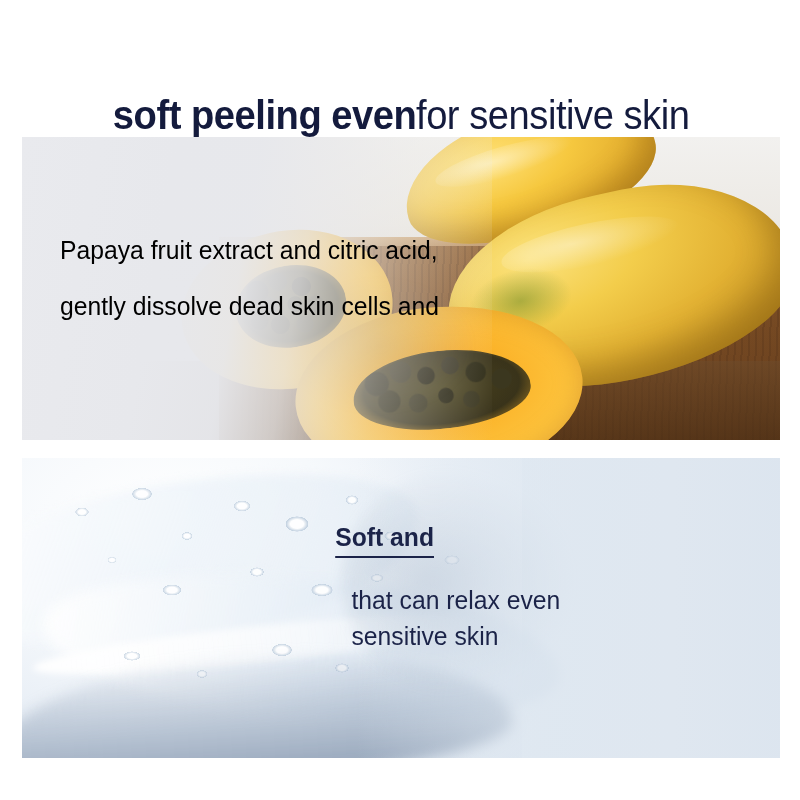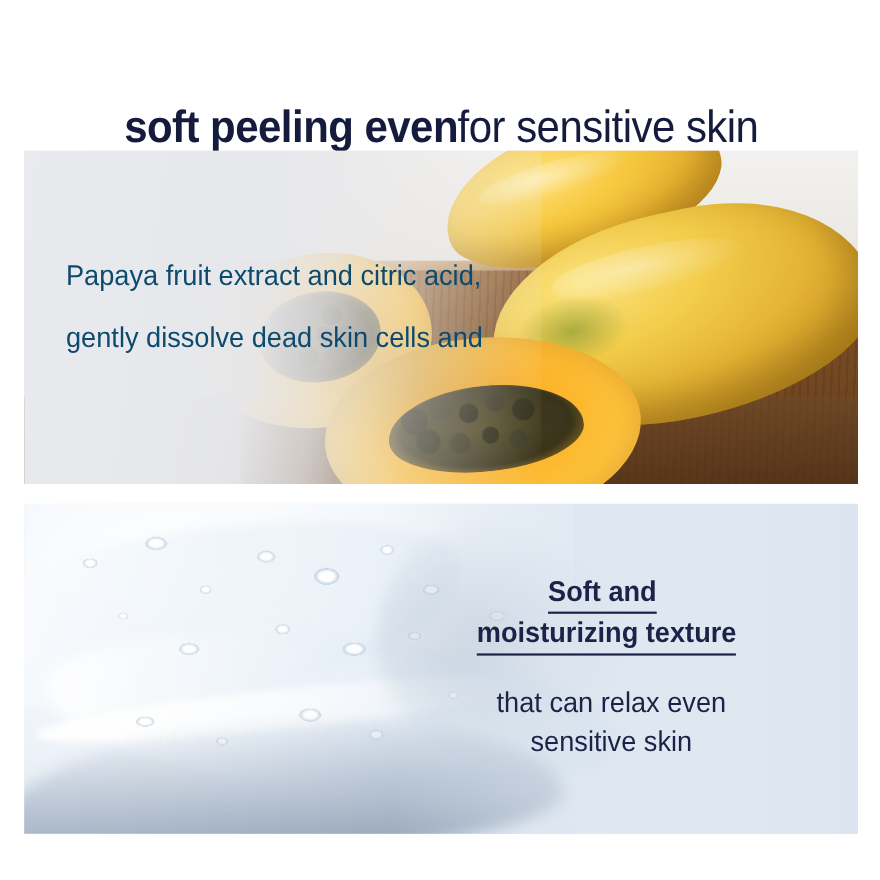--- a/index.html
+++ b/index.html
@@ -215,21 +215,21 @@
     background: radial-gradient(ellipse at 50% 50%, rgba(120,110,95,0.22), rgba(120,110,95,0) 70%);
     filter: blur(2px);
   }
 
   
   .papaya-copy {
     position: absolute;
     left: 38px;
     top: 98px;
     width: 420px;
-    color: #0c4a6e;
+    color: #000000;
   }
   .copy-line {
     white-space: nowrap;
     font-size: 26px;
     line-height: 30px;
     font-weight: 400;
     transform: scaleX(0.95);
     transform-origin: left center;
   }
   .copy-line.gap {
@@ -337,21 +337,21 @@
     left: 44%; top: 0; right: -2%; bottom: 0;
     background: linear-gradient(90deg, rgba(223,232,241,0) 0%, rgba(223,232,241,0.55) 36%, #dfe7f0 72%, #dce5ef 100%);
   }
 
   
   .gel-copy {
     position: absolute;
     right: 20px;
     top: 62px;
     width: 430px;
-    text-align: center;
+    text-align: left;
     color: #1b2348;
   }
   .gel-line {
     white-space: nowrap;
     font-size: 26px;
     line-height: 34px;
     transform: scaleX(0.95);
     transform-origin: right center;
   }
   .gel-line.strong {
@@ -417,19 +417,18 @@
       <div class="gel-swirl-2"></div>
       <div class="gel-ridge"></div>
       <div class="gel-bubbles"></div>
       <div class="gel-shadow-bottom"></div>
       <div class="gel-shadow-right"></div>
     </div>
     <div class="gel-right-fade"></div>
 
     <div class="gel-copy">
       <div class="gel-row"><span class="gel-line strong">Soft and</span></div>
-      <div class="gel-row"><span class="gel-line strong">moisturizing texture</span></div>
       <div class="gel-line light first">that can relax even</div>
       <div class="gel-line light">sensitive skin</div>
     </div>
   </div>
 
 </div>
 
 </body></html>

